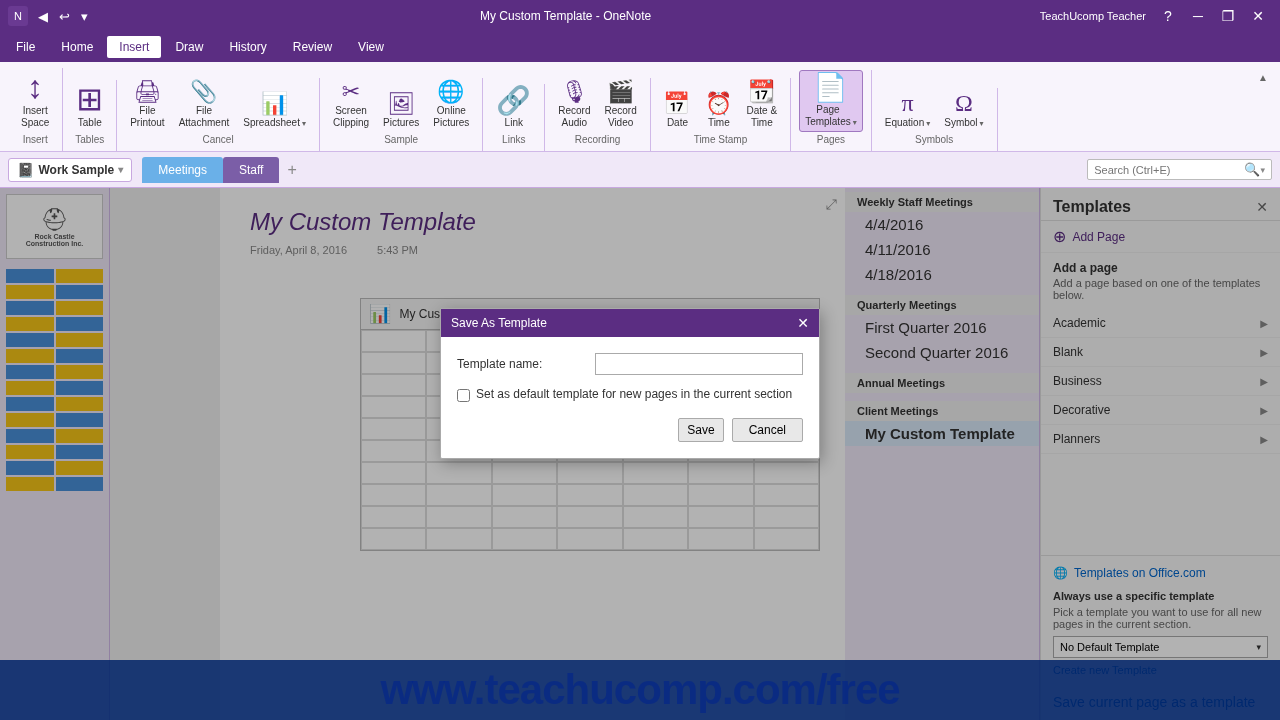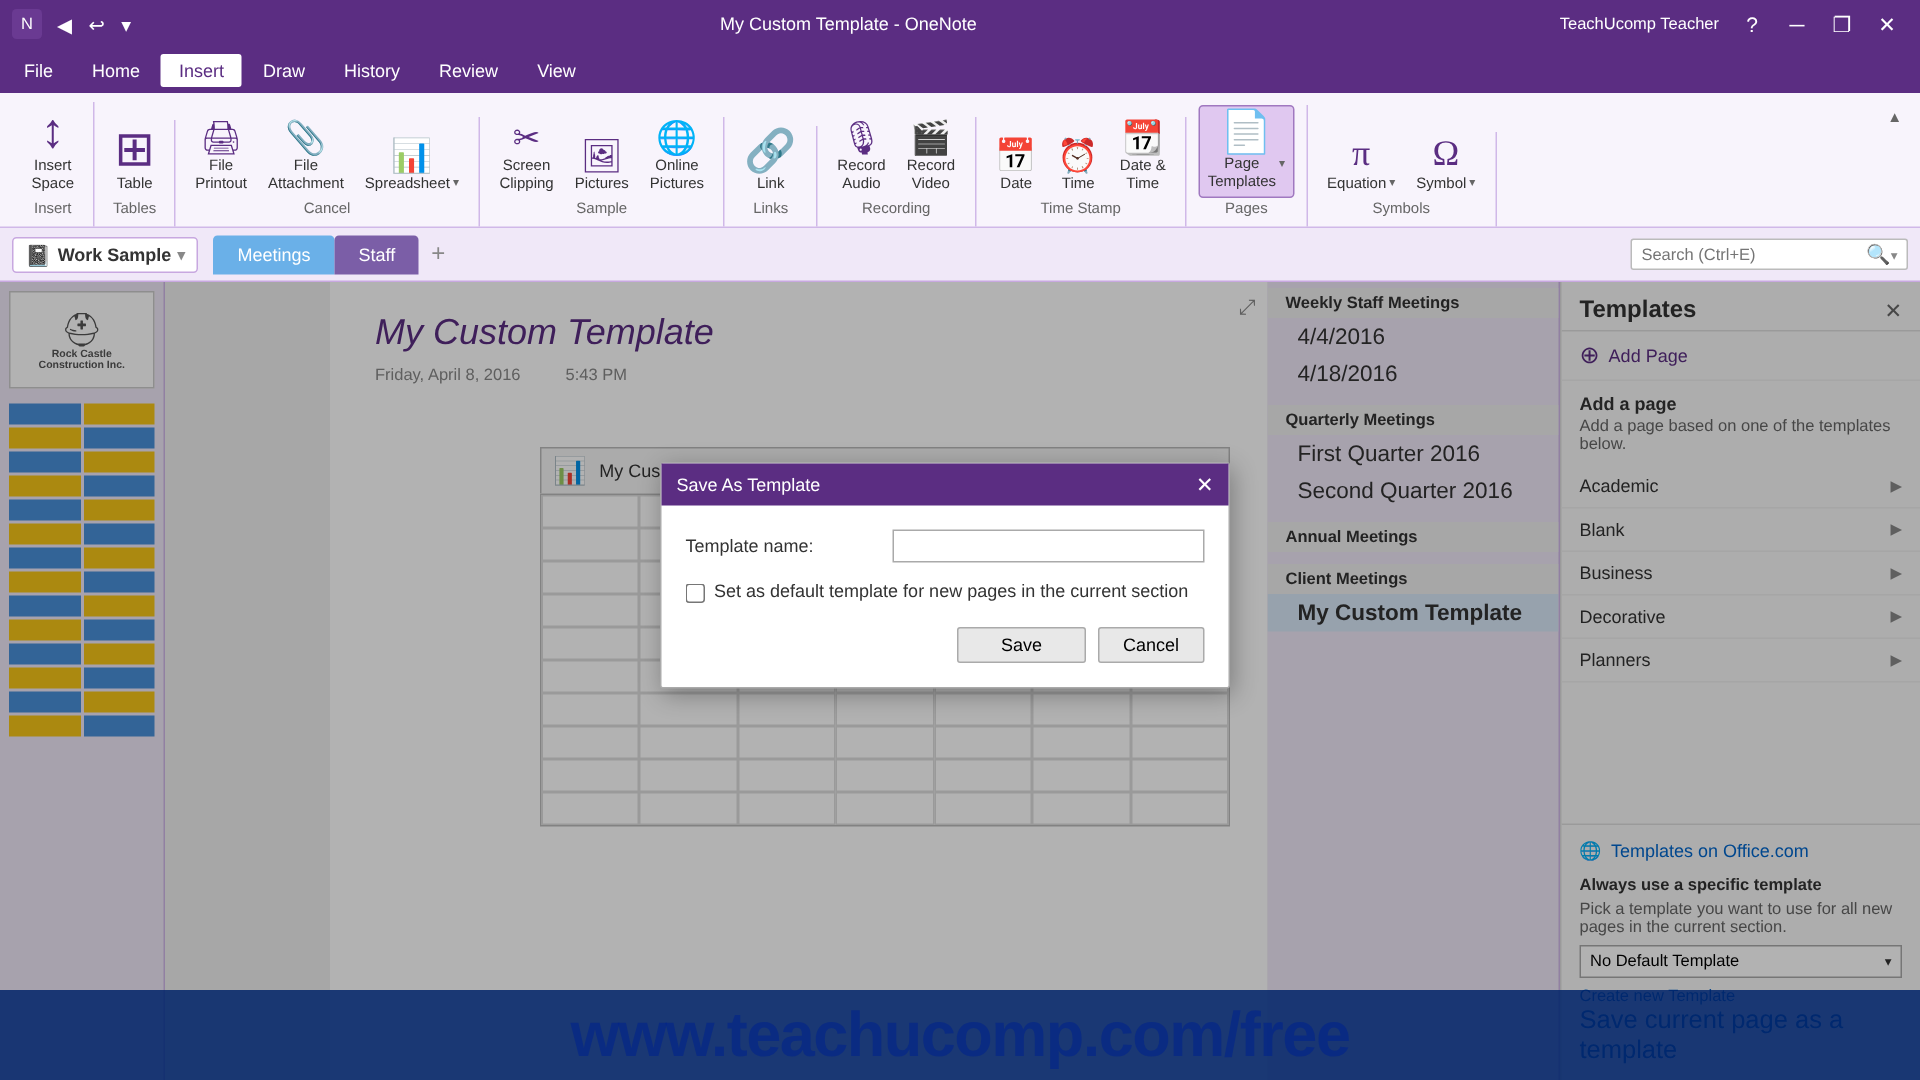--- a/index.html
+++ b/index.html
@@ -78,21 +78,21 @@
       flex-direction: column;
       align-items: center;
       padding: 3px 5px;
       cursor: pointer;
       border-radius: 2px;
       min-width: 36px;
     }
     .ribbon-btn .rb-icon { font-size: 26px; line-height: 1; color: #5b2d82; }
     .ribbon-btn .rb-label { font-size: 10px; color: #333; text-align: center; line-height: 1.2; margin-top: 2px; }
     .ribbon-btn.large .rb-icon { font-size: 32px; }
-    .ribbon-btn .rb-label-inline { display: flex; align-items: flex-start; gap: 2px; }
+    .ribbon-btn .rb-label-inline { display: flex; align-items: flex-end; gap: 2px; }
     .rb-dropdown { font-size: 8px; color: #666; }
 
     
     #page-tabs-bar {
       background: #f0e8f8;
       border-bottom: 1px solid #c8a8e0;
       height: 36px;
       display: flex;
       align-items: center;
       padding: 0 8px;
@@ -180,21 +180,21 @@
       padding: 10px 12px;
       border-top: 1px solid #ddd;
     }
     .templates-office-link {
       display: flex; align-items: center; gap: 6px;
       color: #0066cc; font-size: 12px; cursor: pointer; margin-bottom: 10px;
     }
     .always-use-label { font-size: 11px; font-weight: bold; color: #333; margin-bottom: 4px; }
     .always-use-desc { font-size: 11px; color: #666; margin-bottom: 6px; }
     .create-template-link { color: #0066cc; font-size: 11px; cursor: pointer; display: block; }
-    .save-template-link { color: #0066cc; font-size: 17px; cursor: pointer; display: block; margin-top: 0; }
+    .save-template-link { color: #0066cc; font-size: 14px; cursor: pointer; display: block; margin-top: 18px; }
 
     
     .page-list-section { padding: 4px 0; }
     .page-section-header { font-size: 11px; font-weight: bold; color: #333; padding: 4px 12px; background: #f0f0f0; }
     .page-list-item {
       padding: 4px 12px 4px 20px; font-size: 15px; color: #333; cursor: pointer;
     }
     .page-list-item.active { background: #d8e8f8; font-weight: bold; }
 
     
@@ -254,21 +254,21 @@
     .dialog-input {
       flex: 1; border: 1px solid #aaa; padding: 3px 6px;
       font-size: 12px; outline: none;
     }
     .dialog-checkbox-row { display: flex; align-items: flex-start; gap: 6px; margin-bottom: 16px; }
     .dialog-checkbox { margin-top: 2px; }
     .dialog-checkbox-label { font-size: 12px; color: #333; }
     .dialog-buttons { display: flex; justify-content: flex-end; gap: 8px; }
     .btn-save {
       background: #e8e8e8; border: 1px solid #aaa;
-      padding: 4px 28px; font-size: 12px; cursor: pointer;
+      padding: 4px 8px; font-size: 12px; cursor: pointer;
       border-radius: 2px;
     }
     .btn-cancel {
       background: #e8e8e8; border: 1px solid #aaa;
       padding: 4px 16px; font-size: 12px; cursor: pointer;
       border-radius: 2px;
     }
 
     
     #left-nav {
@@ -566,20 +566,21 @@
     </div>
   </div>
 
   <div id="content-area">
 
     <div style="position:absolute; top:0; right:240px; width:195px; height:100%; background:#f0e8f8; border-right:1px solid #d0b8e8; overflow-y:auto; z-index:2;">
 
       <div class="page-list-section">
         <div class="page-section-header">Weekly Staff Meetings</div>
         <div class="page-list-item">4/4/2016</div>
+        <div class="page-list-item">4/11/2016</div>
         <div class="page-list-item">4/18/2016</div>
       </div>
       <div class="page-list-section">
         <div class="page-section-header">Quarterly Meetings</div>
         <div class="page-list-item">First Quarter 2016</div>
         <div class="page-list-item">Second Quarter 2016</div>
       </div>
       <div class="page-list-section">
         <div class="page-section-header">Annual Meetings</div>
       </div>

